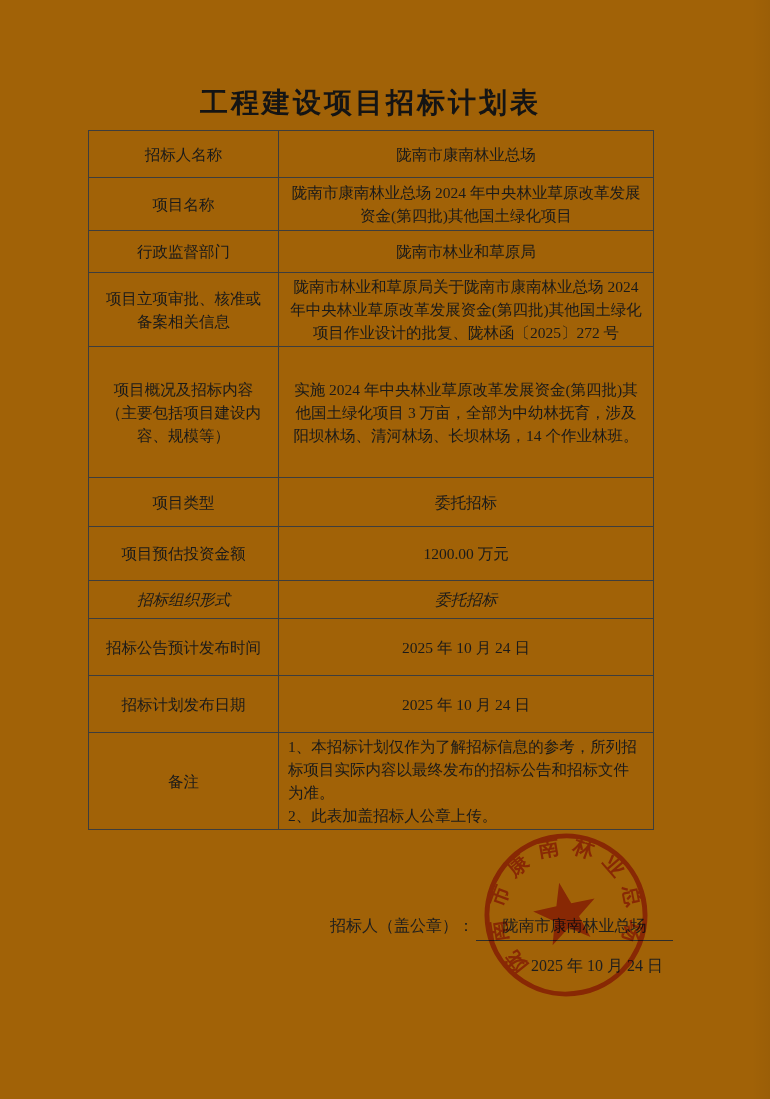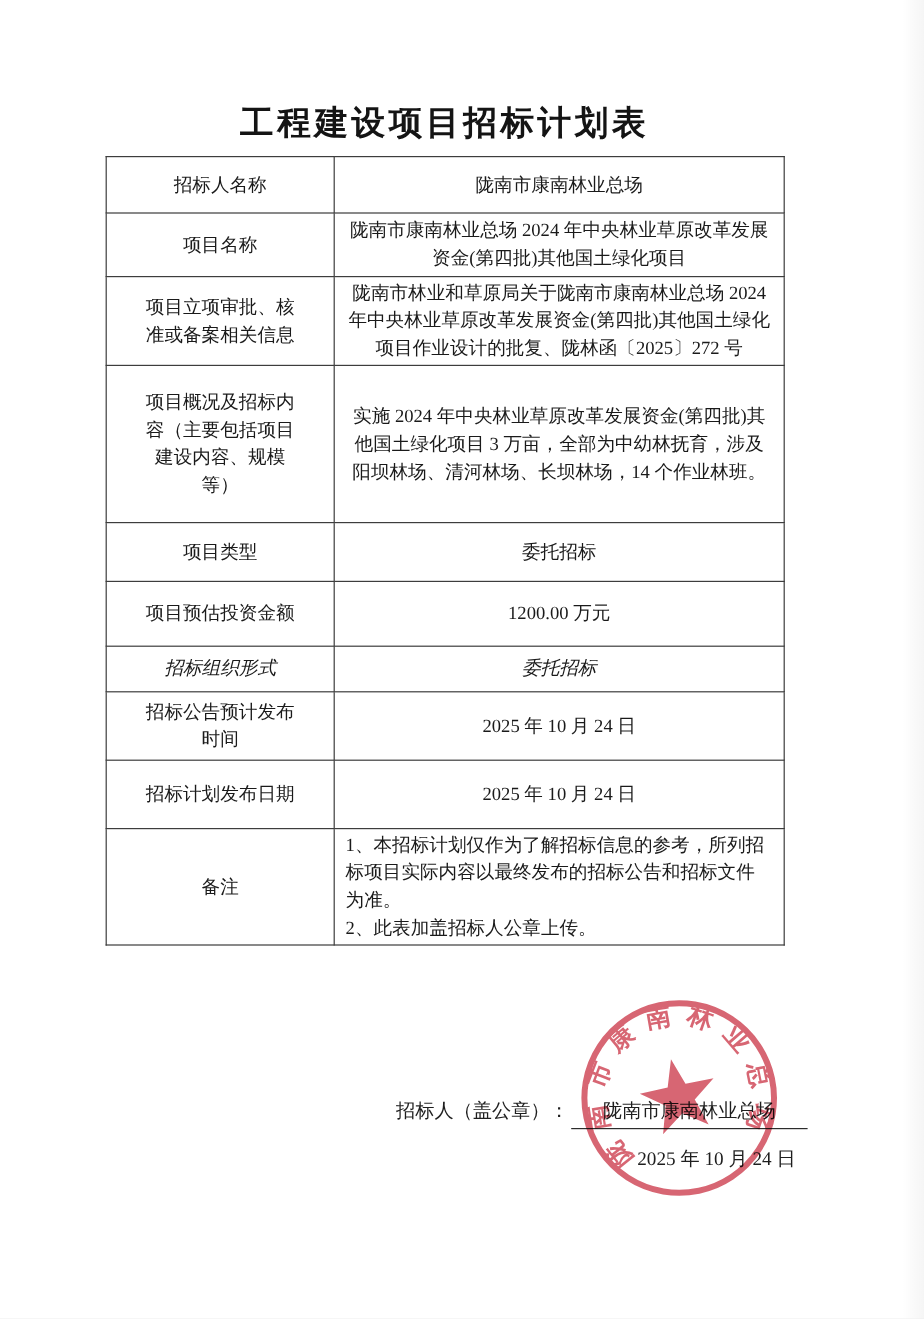--- a/index.html
+++ b/index.html
@@ -1,21 +1,21 @@
 <!DOCTYPE html>
 <html><head>
 <meta charset="utf-8">
 <style>
   html, body { margin: 0; padding: 0; background: #e8e8e8; }
   .page {
     position: relative;
     width: 770px;
     height: 1099px;
     margin: 0 auto;
-    background: #ffffff;
+    background: #a16207;
     overflow: hidden;
     font-family: "Liberation Serif", serif;
     color: #1e1e1e;
   }
   
   .page::after {
     content: "";
     position: absolute;
     top: 0; right: 0; bottom: 0;
     width: 18px;
@@ -45,21 +45,21 @@
   .plan-table td {
     border: 1.6px solid #3d3d3d;
     vertical-align: middle;
   }
   .plan-table col.c-label { width: 190px; }
   .plan-table col.c-value { width: 375px; }
   td.label {
     text-align: center;
     font-size: 15.5px;
     line-height: 23px;
-    padding: 2px 32px;
+    padding: 2px 16px;
     color: #1a1a1a;
   }
   td.value {
     text-align: center;
     font-size: 15.5px;
     line-height: 23px;
     padding: 2px 9px;
     color: #1a1a1a;
   }
   tr.r1  { height: 47px; }
@@ -124,20 +124,24 @@
       </colgroup>
     <tbody>
       <tr class="r1">
         <td class="label">招标人名称</td>
         <td class="value">陇南市康南林业总场</td>
       </tr>
       <tr class="r2">
         <td class="label">项目名称</td>
         <td class="value">陇南市康南林业总场 2024 年中央林业草原改革发展资金(第四批)其他国土绿化项目</td>
       </tr>
+      <tr class="r3">
+        <td class="label">行政监督部门</td>
+        <td class="value">陇南市林业和草原局</td>
+      </tr>
       <tr class="r4">
         <td class="label">项目立项审批、核准或备案相关信息</td>
         <td class="value">陇南市林业和草原局关于陇南市康南林业总场 2024 年中央林业草原改革发展资金(第四批)其他国土绿化项目作业设计的批复、陇林函〔2025〕272 号</td>
       </tr>
       <tr class="r5">
         <td class="label">项目概况及招标内容（主要包括项目建设内容、规模等）</td>
         <td class="value">实施 2024 年中央林业草原改革发展资金(第四批)其他国土绿化项目 3 万亩，全部为中幼林抚育，涉及阳坝林场、清河林场、长坝林场，14 个作业林班。</td>
       </tr>
       <tr class="r6">
         <td class="label">项目类型</td>

